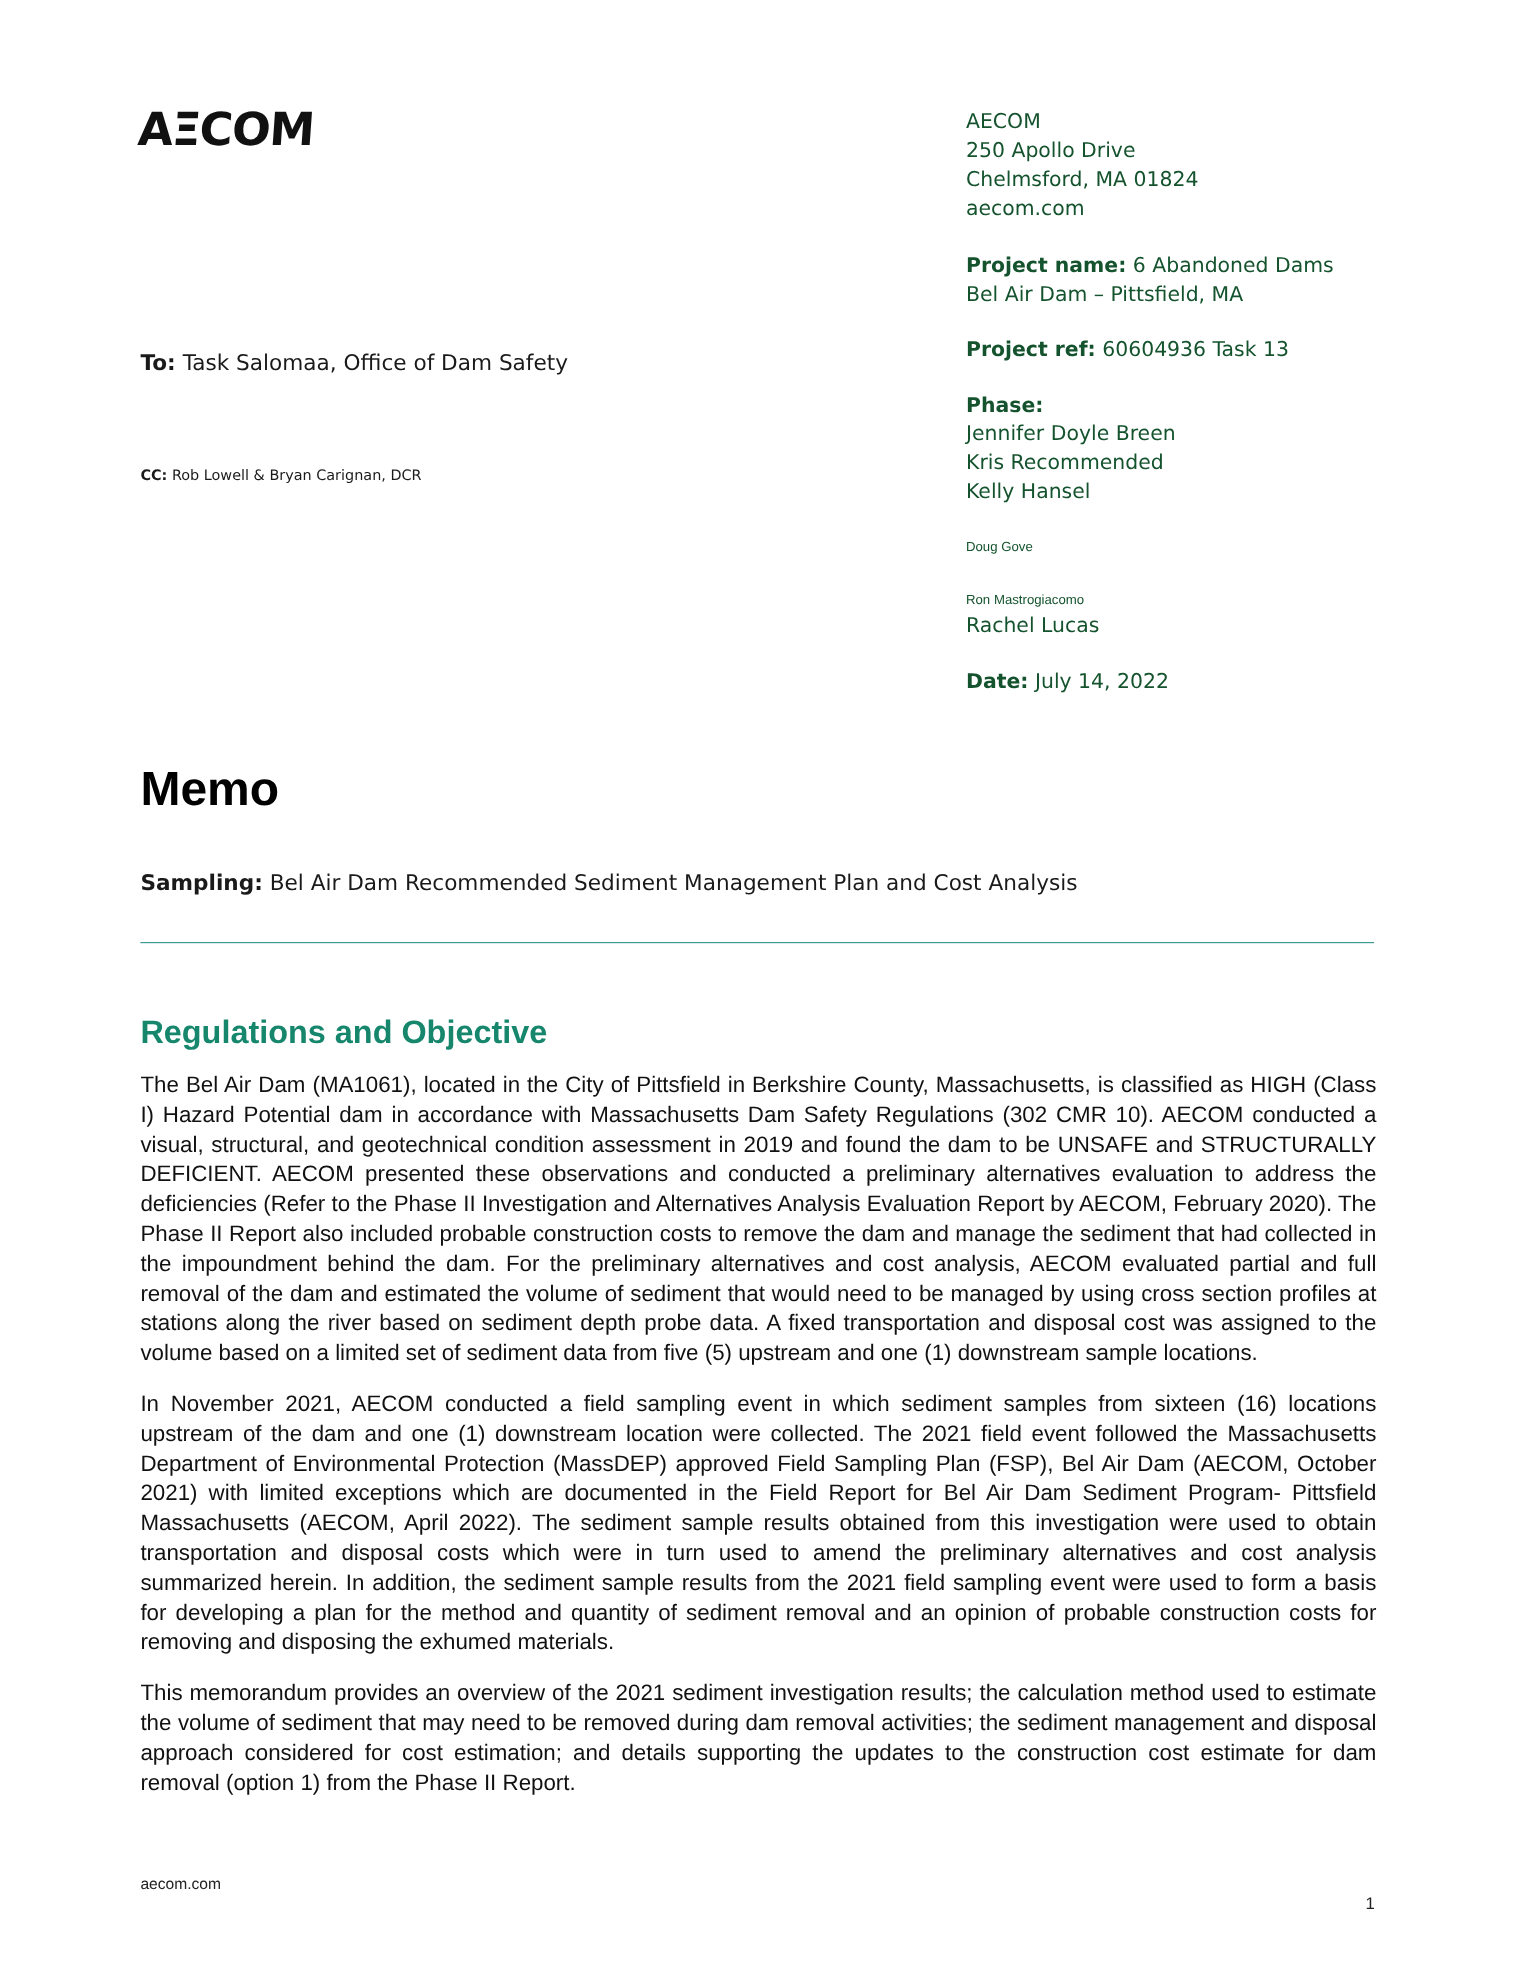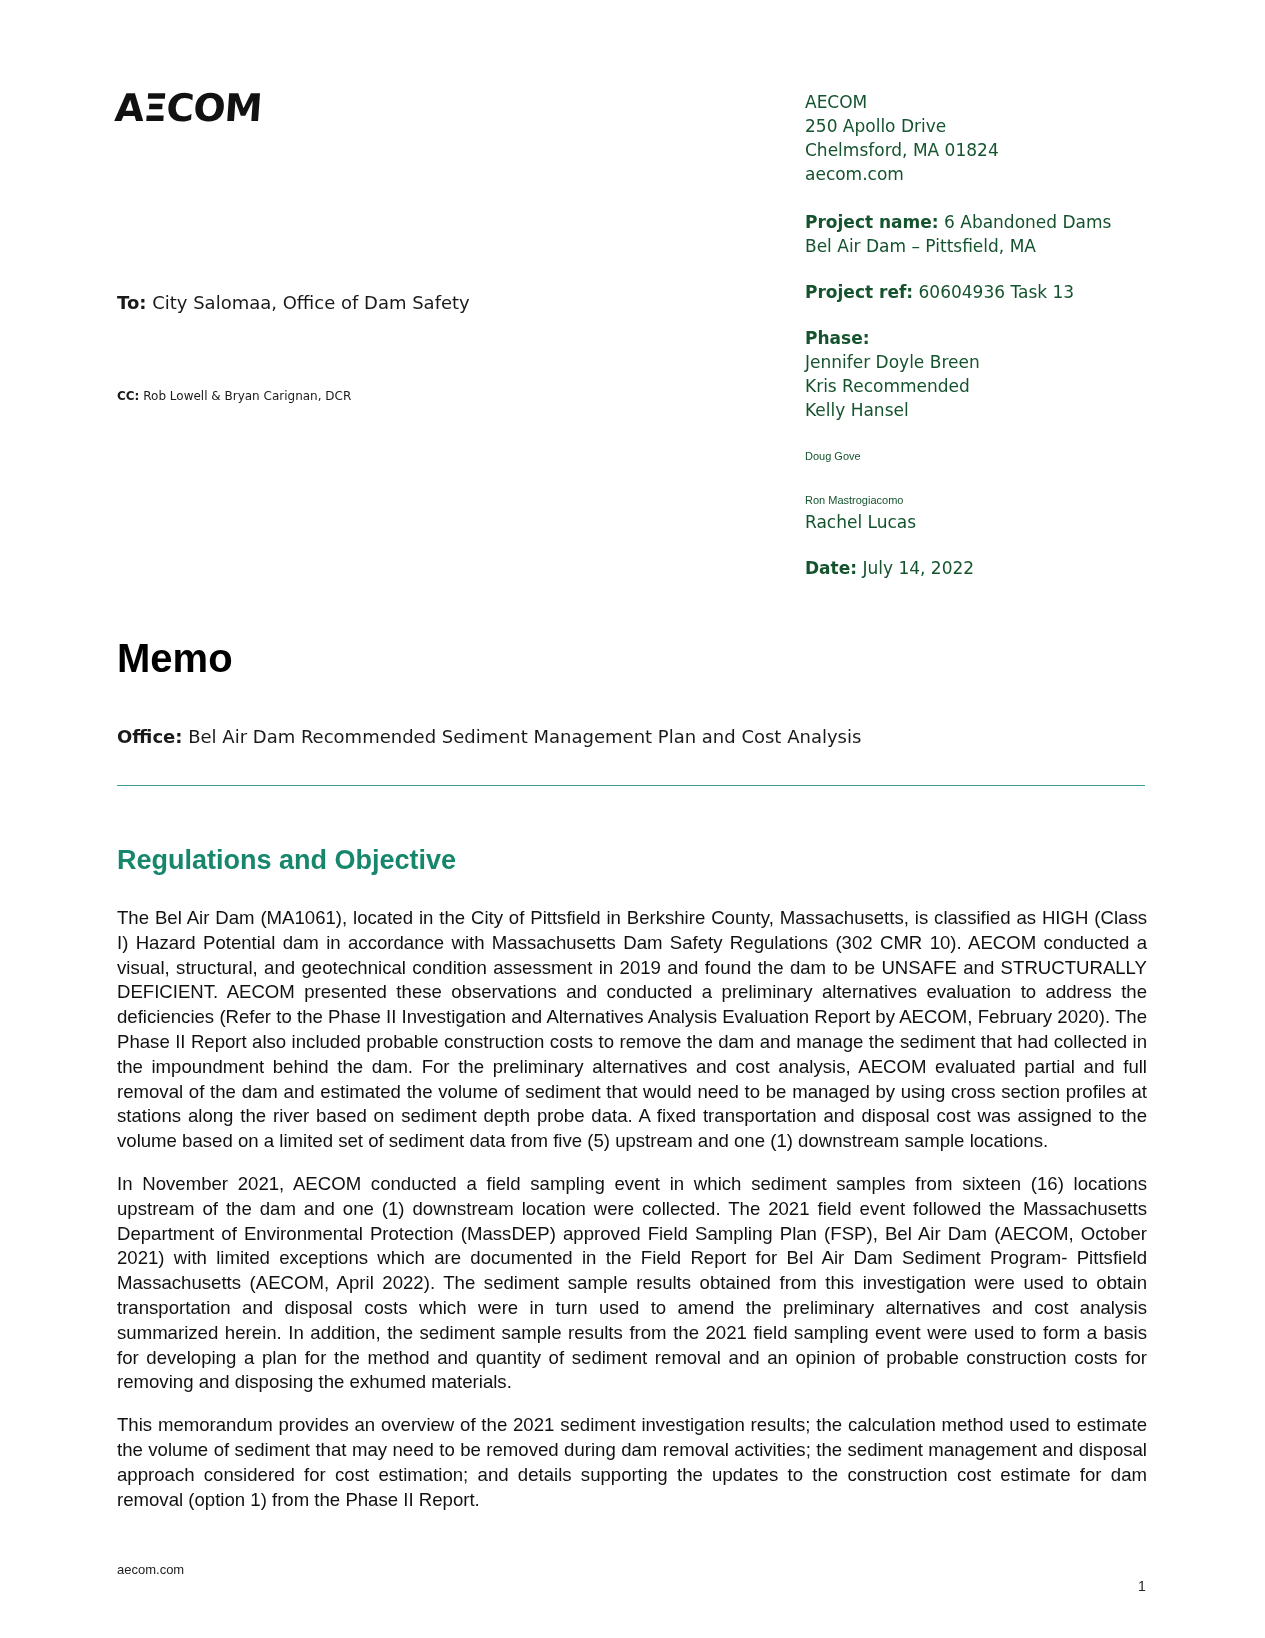--- a/index.html
+++ b/index.html
@@ -11,21 +11,21 @@
     .addr .gap2 { height: 22px; }
     .addr b { font-weight: bold; }
     .addr .sm { font-family: "Liberation Sans", sans-serif; font-size: 11px; line-height: 20px; margin-top: 24px; }
     .to { position: absolute; left: 117px; top: 292px; font-family: "DejaVu Sans", sans-serif; font-size: 18px; color: #1a1a1a; }
     .cc { position: absolute; left: 117px; top: 389px; font-family: "DejaVu Sans", sans-serif; font-size: 12px; color: #1a1a1a; }
     .memo { position: absolute; left: 117px; top: 636px; font-family: "Liberation Sans", sans-serif; font-weight: bold; font-size: 40px; color: #000; }
     .subject { position: absolute; left: 117px; top: 726px; font-family: "DejaVu Sans", sans-serif; font-size: 18px; color: #1a1a1a; }
     .rule { position: absolute; left: 117px; top: 785px; width: 1028px; height: 1px; background: #3f9a94; }
     .h2 { position: absolute; left: 117px; top: 845px; font-family: "Liberation Sans", sans-serif; font-weight: bold; font-size: 27px; color: #16876c; }
     .body { position: absolute; left: 117px; top: 892px; width: 1030px; font-family: "Liberation Sans", sans-serif; font-size: 18.6px; line-height: 24.8px; text-align: justify; color: #111; }
-    .body p { margin: 14px 0 18px 0; }
+    .body p { margin: 0 0 18px 0; }
     .footer-site { position: absolute; left: 117px; top: 1562px; font-family: "Liberation Sans", sans-serif; font-size: 13px; color: #222; }
     .page-num { position: absolute; left: 1138px; top: 1578px; font-family: "Liberation Sans", sans-serif; font-size: 14px; color: #222; }
   </style>
 </head>
 <body>
 
 <div class="logo">AΞCOM</div>
 
 <div class="addr">
   <div class="blk">AECOM</div>
@@ -42,25 +42,25 @@
   <div class="blk">Jennifer Doyle Breen</div>
   <div class="blk">Kris Recommended</div>
   <div class="blk">Kelly Hansel</div>
   <div class="blk sm">Doug Gove</div>
   <div class="blk sm">Ron Mastrogiacomo</div>
   <div class="blk">Rachel Lucas</div>
   <div class="gap2"></div>
   <div class="blk"><b>Date:</b> <span>July 14, 2022</span></div>
 </div>
 
-<div class="to"><b>To:</b> <span>City Salomaa, Office of Dam Safety</span></div>
+<div class="to"><b>To:</b> <span>Task Salomaa, Office of Dam Safety</span></div>
 <div class="cc"><b>CC:</b> <span>Rob Lowell &amp; Bryan Carignan, DCR</span></div>
 
 <div class="memo">Memo</div>
-<div class="subject"><b>Office:</b> <span>Bel Air Dam Recommended Sediment Management Plan and Cost Analysis</span></div>
+<div class="subject"><b>Sampling:</b> <span>Bel Air Dam Recommended Sediment Management Plan and Cost Analysis</span></div>
 
 <div class="rule"></div>
 
 <div class="h2">Regulations and Objective</div>
 
 <div class="body">
   <p>The Bel Air Dam (MA1061), located in the City of Pittsfield in Berkshire County, Massachusetts, is classified as HIGH (Class I) Hazard Potential dam in accordance with Massachusetts Dam Safety Regulations (302 CMR 10). AECOM conducted a visual, structural, and geotechnical condition assessment in 2019 and found the dam to be UNSAFE and STRUCTURALLY DEFICIENT. AECOM presented these observations and conducted a preliminary alternatives evaluation to address the deficiencies (Refer to the Phase II Investigation and Alternatives Analysis Evaluation Report by AECOM, February 2020). The Phase II Report also included probable construction costs to remove the dam and manage the sediment that had collected in the impoundment behind the dam. For the preliminary alternatives and cost analysis, AECOM evaluated partial and full removal of the dam and estimated the volume of sediment that would need to be managed by using cross section profiles at stations along the river based on sediment depth probe data. A fixed transportation and disposal cost was assigned to the volume based on a limited set of sediment data from five (5) upstream and one (1) downstream sample locations.</p>
   <p>In November 2021, AECOM conducted a field sampling event in which sediment samples from sixteen (16) locations upstream of the dam and one (1) downstream location were collected. The 2021 field event followed the Massachusetts Department of Environmental Protection (MassDEP) approved Field Sampling Plan (FSP), Bel Air Dam (AECOM, October 2021) with limited exceptions which are documented in the Field Report for Bel Air Dam Sediment Program- Pittsfield Massachusetts (AECOM, April 2022). The sediment sample results obtained from this investigation were used to obtain transportation and disposal costs which were in turn used to amend the preliminary alternatives and cost analysis summarized herein. In addition, the sediment sample results from the 2021 field sampling event were used to form a basis for developing a plan for the method and quantity of sediment removal and an opinion of probable construction costs for removing and disposing the exhumed materials.</p>
   <p>This memorandum provides an overview of the 2021 sediment investigation results; the calculation method used to estimate the volume of sediment that may need to be removed during dam removal activities; the sediment management and disposal approach considered for cost estimation;  and details supporting the updates to the construction cost estimate for dam removal (option 1) from the Phase II Report.</p>
 </div>

